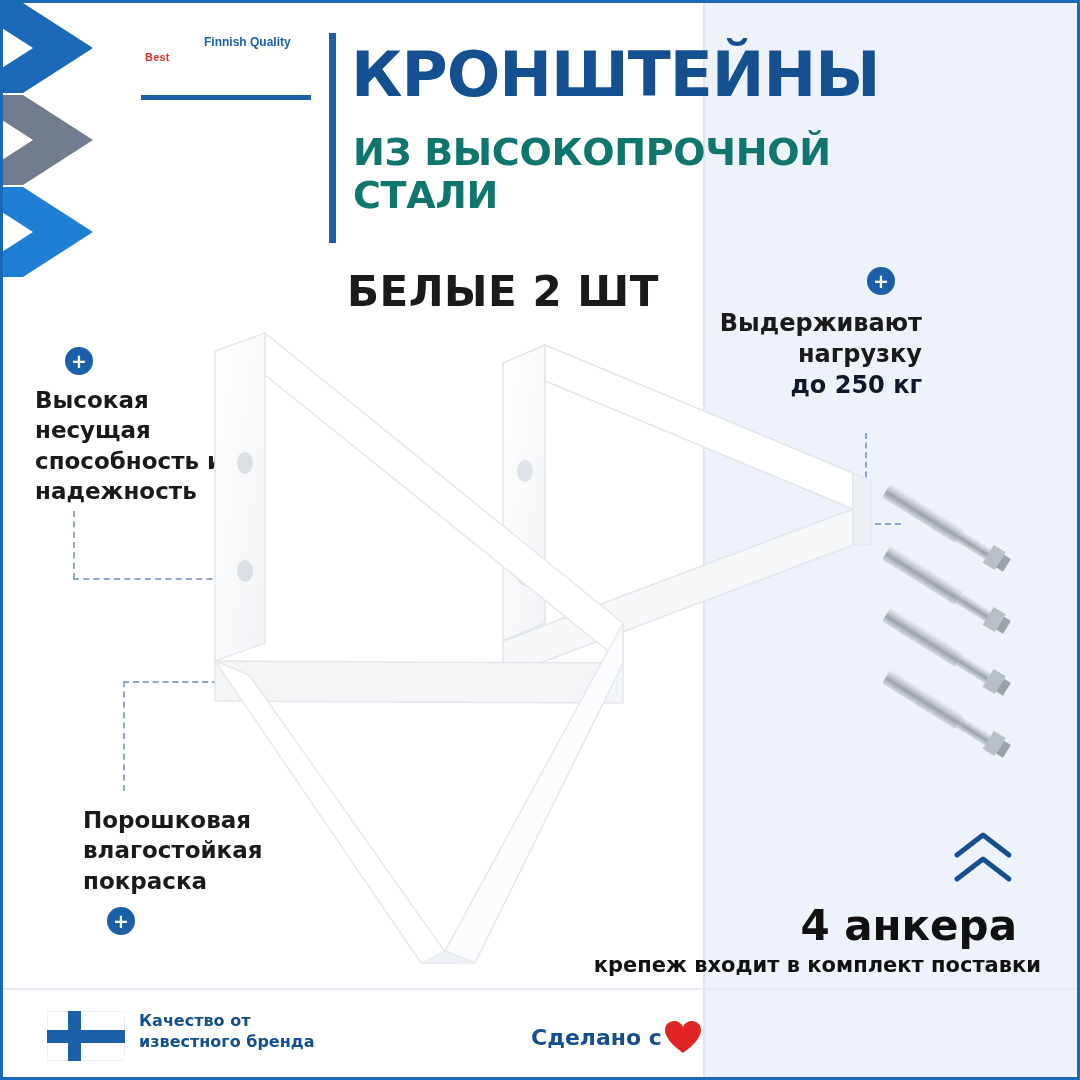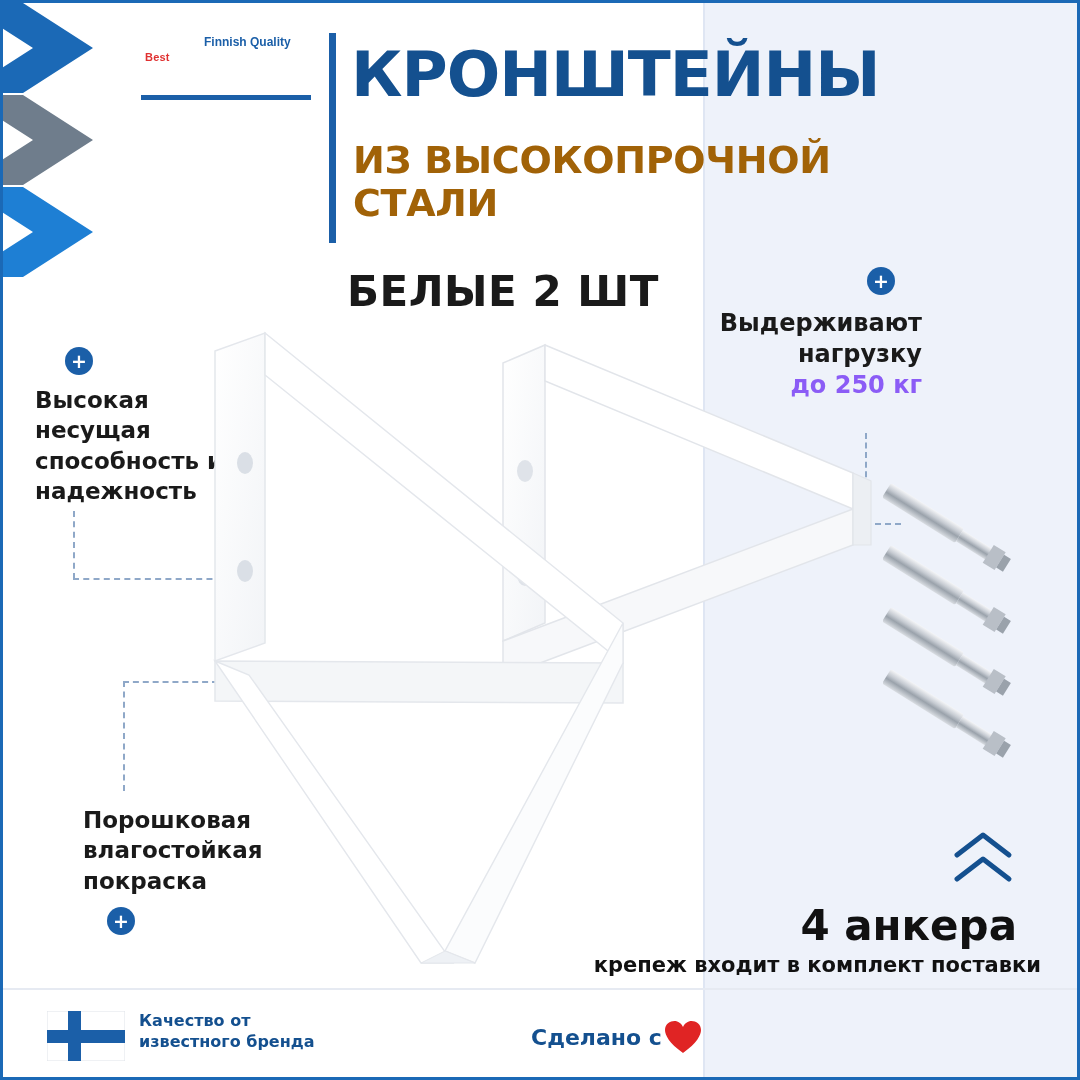--- a/index.html
+++ b/index.html
@@ -115,25 +115,24 @@
     letter-spacing: -1px;
     line-height: 1;
     font-family: "DejaVu Sans", sans-serif;
   }
   .title-sub {
     position: absolute;
     left: 350px;
     top: 128px;
     font-size: 38px;
     font-weight: bold;
-    color: #a16207;
+    color: #0f766e;
     line-height: 1.12;
     letter-spacing: -.3px;
     font-family: "DejaVu Sans", sans-serif;
-    margin-top: 8px;
   }
   .title-qty {
     position: absolute;
     left: 344px;
     top: 264px;
     font-size: 42px;
     font-weight: bold;
     color: #1a1a1a;
     letter-spacing: .5px;
     font-family: "DejaVu Sans", sans-serif;
@@ -165,21 +164,21 @@
     position: absolute;
     right: 155px;
     top: 305px;
     text-align: right;
     font-size: 24px;
     font-weight: bold;
     color: #1a1a1a;
     line-height: 1.3;
     font-family: "DejaVu Sans", sans-serif;
   }
-  .load-caption .hl { color: #8b5cf6; }
+  .load-caption .hl { color: #0f172a; }
   
   .dash {
     position: absolute;
     border-color: #8fa8c8;
     border-style: dashed;
     border-width: 0;
   }
   
   .art {
     position: absolute;

